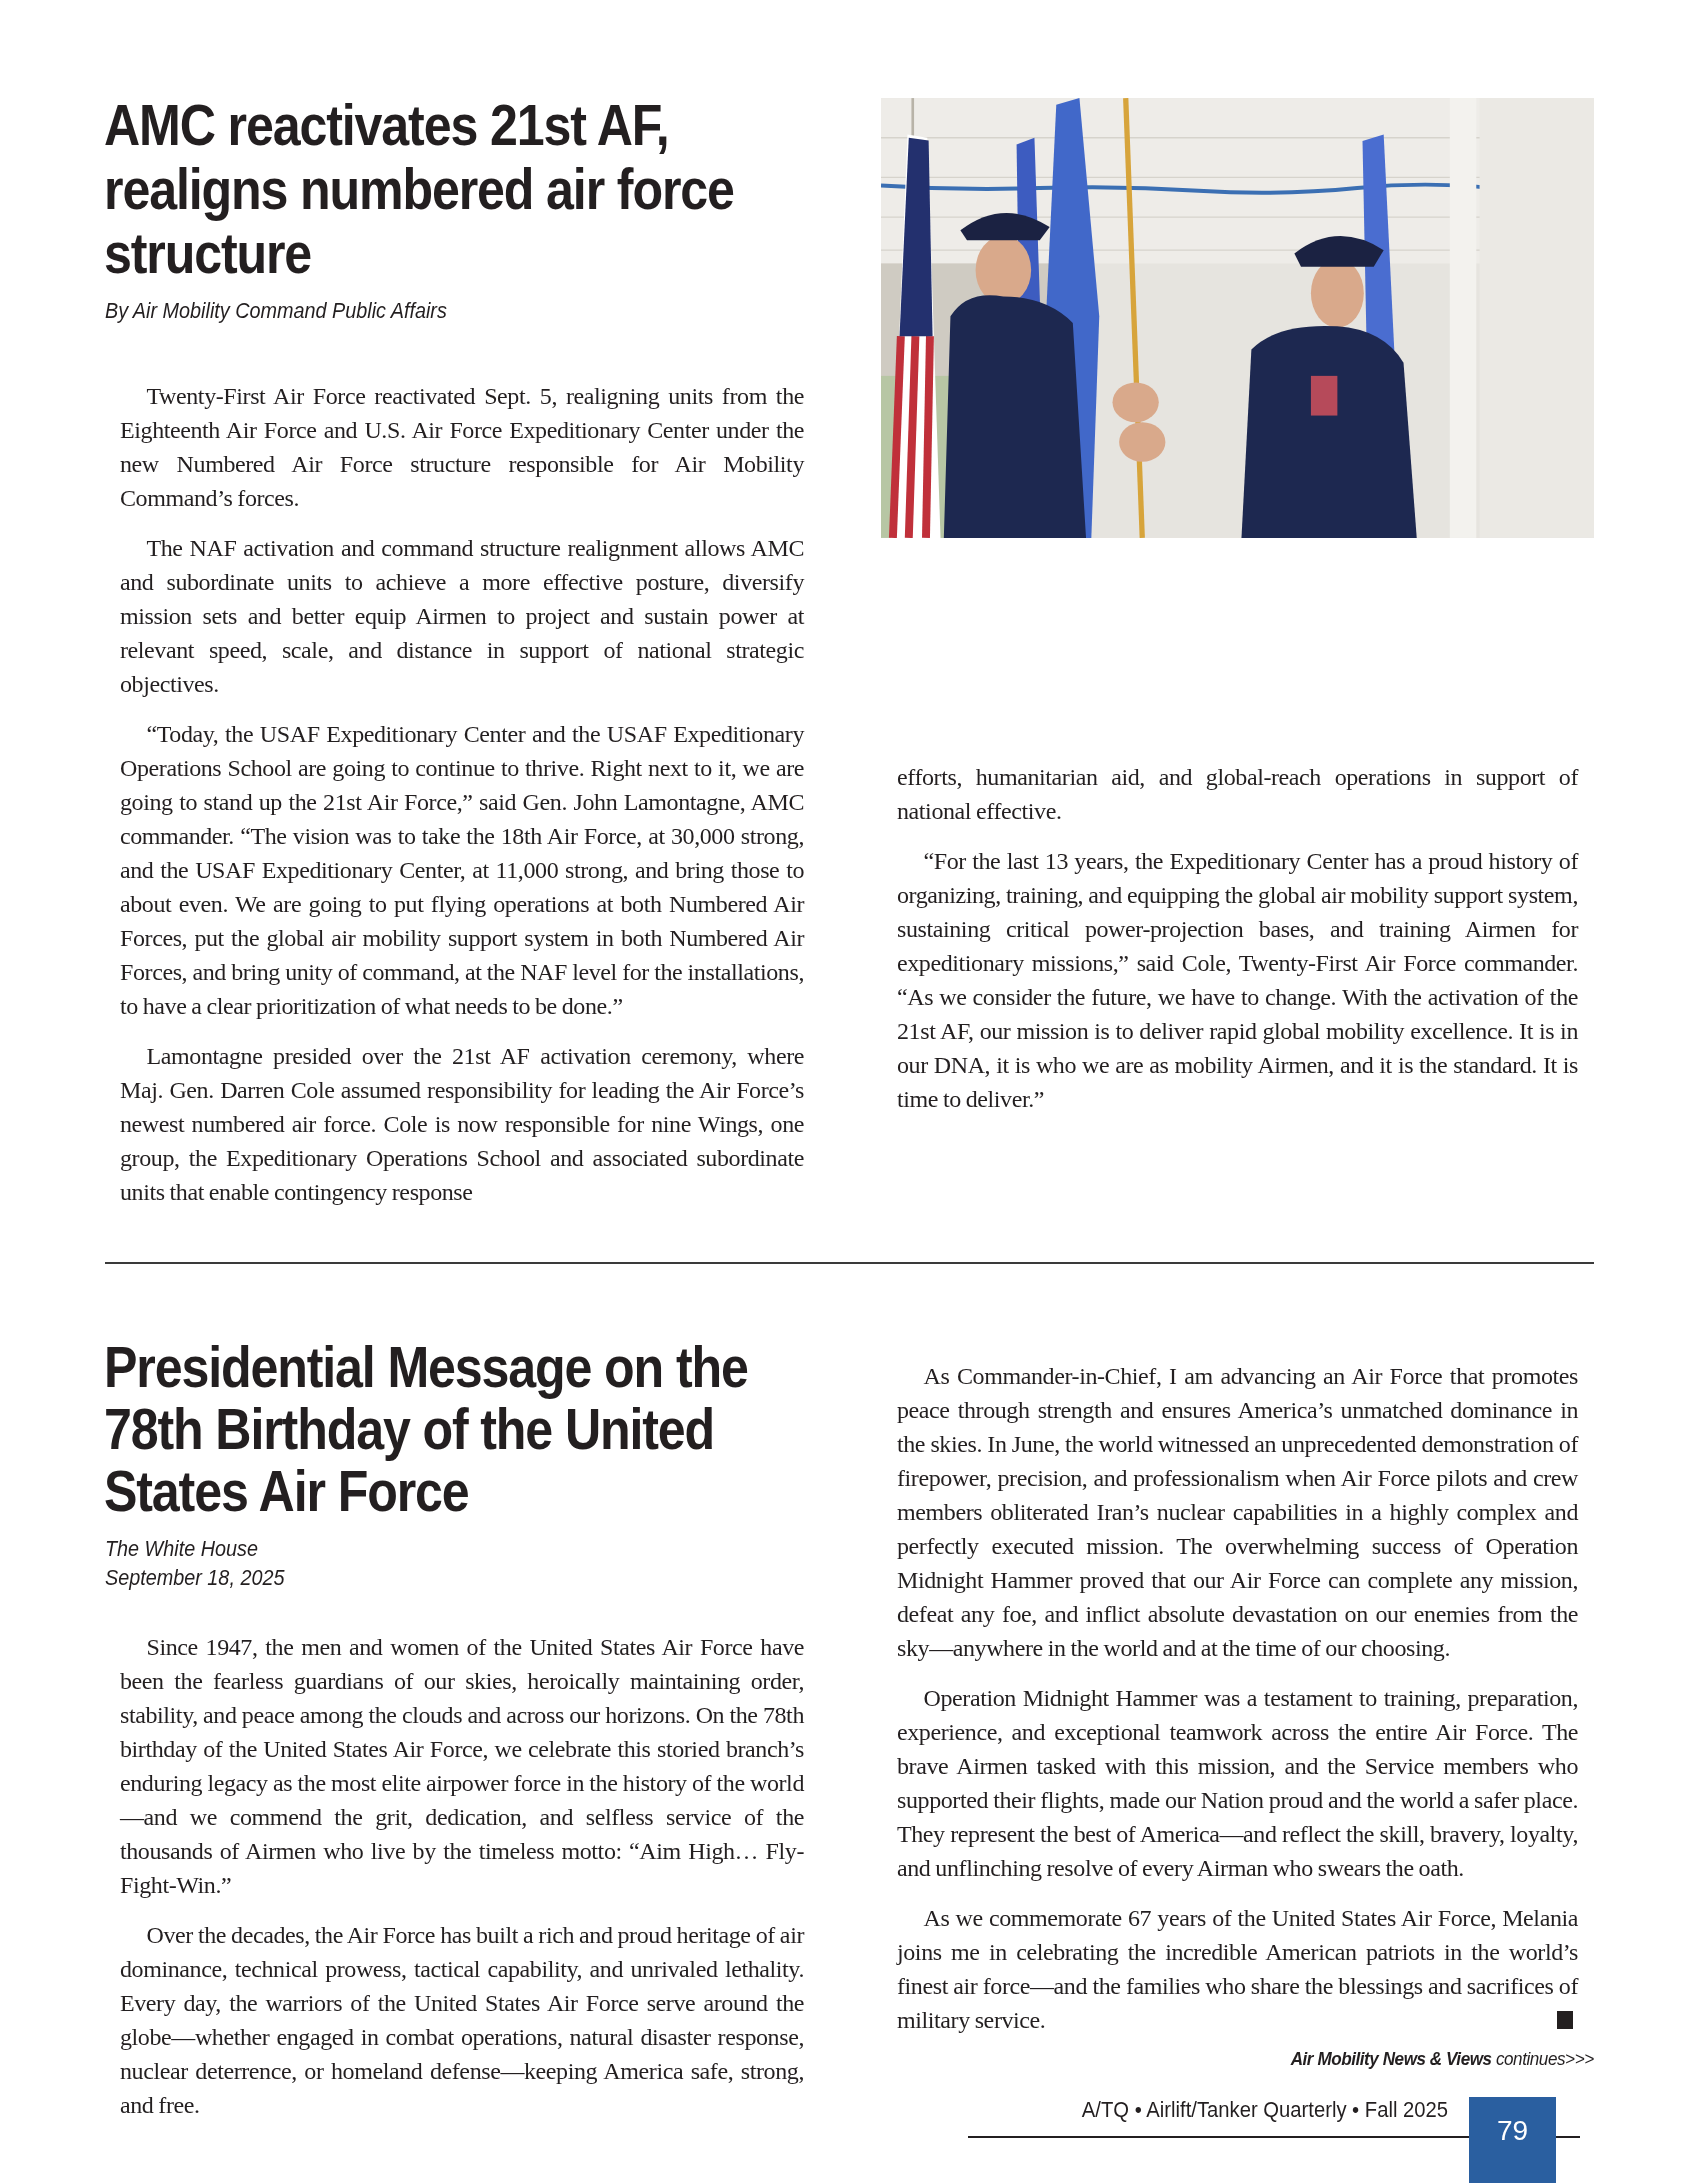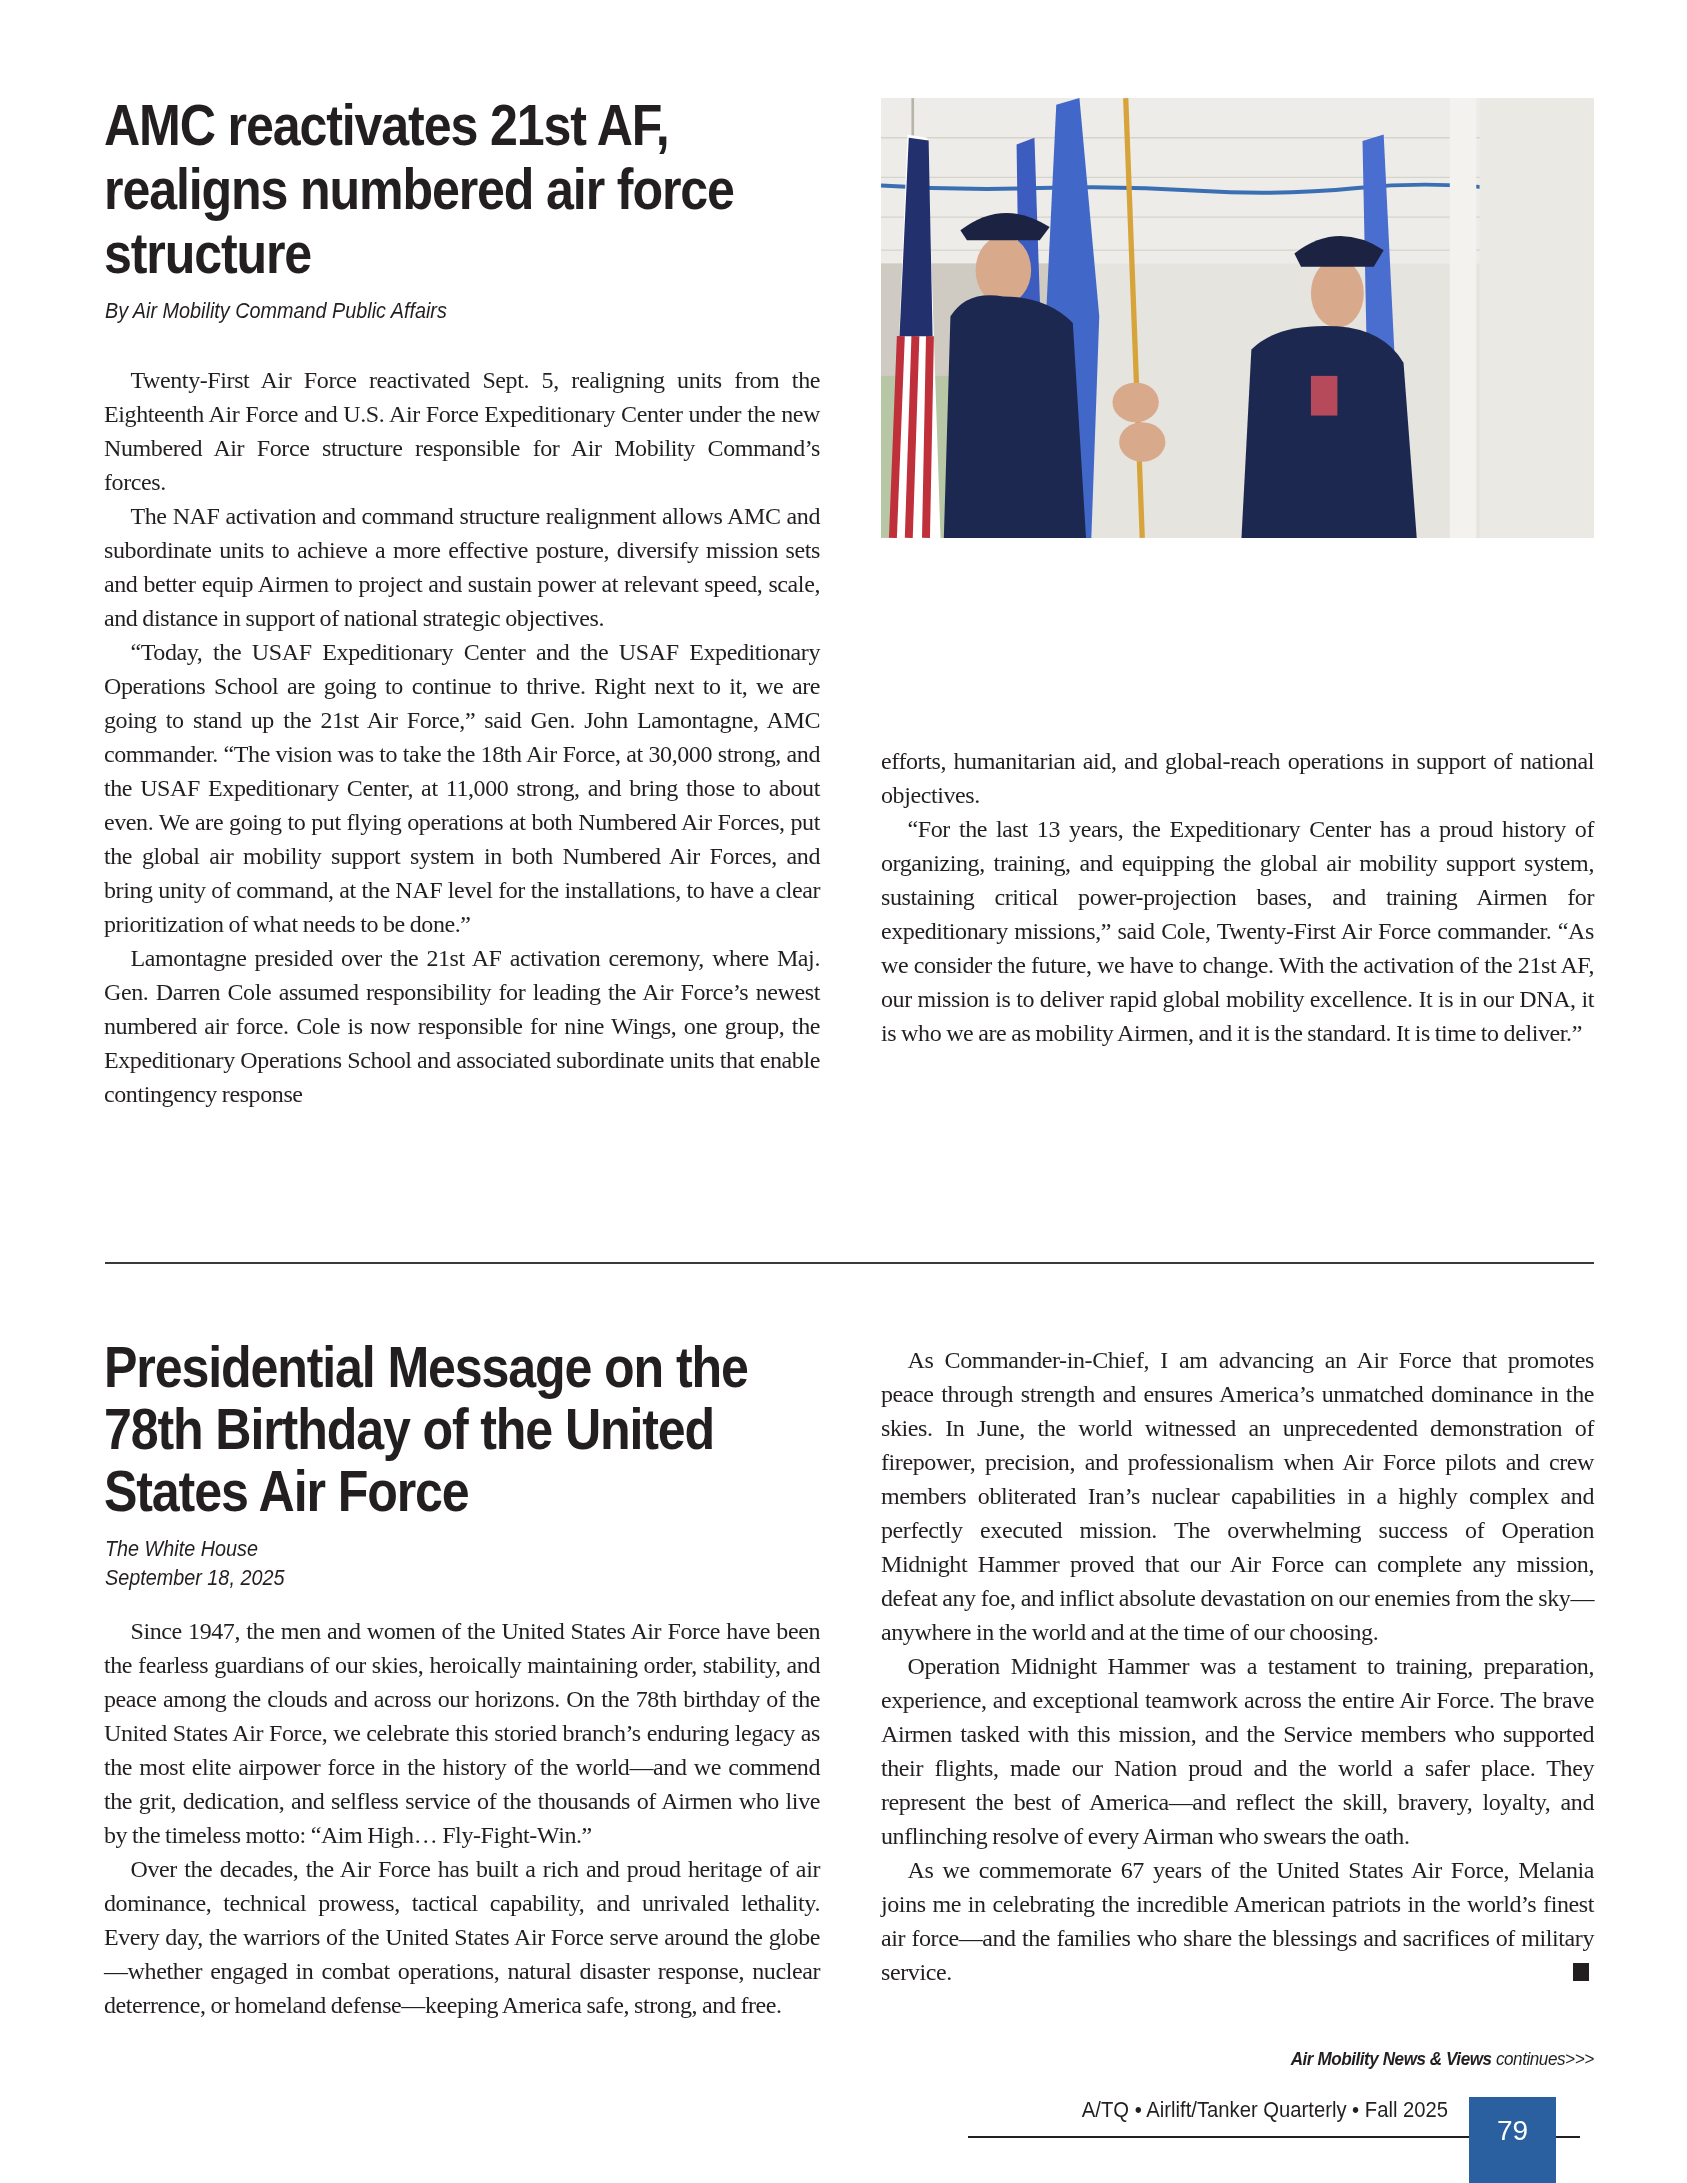--- a/index.html
+++ b/index.html
@@ -34,21 +34,21 @@
 
   .col {
     position: absolute;
     font-family: "Liberation Serif", serif;
     font-size: 24px;
     line-height: 34px;
     text-align: justify;
     color: #231f20;
     hyphens: manual;
   }
-  .col p { margin: 0; text-indent: 26.5px; letter-spacing: -0.4px; word-spacing: -0.7px; }
+  .col p { margin: 16px; text-indent: 26.5px; letter-spacing: -0.4px; word-spacing: -0.7px; }
   .col p.noindent { text-indent: 0; }
   .col1 { left: 98px; top: 363px; width: 716px; }
   .col2 { left: 875px; top: 744px; width: 713px; }
   .col3 { left: 98px; top: 1614px; width: 716px; }
   .col4 { left: 875px; top: 1343px; width: 713px; }
 
   .endmark {
     display: inline-block;
     width: 16px; height: 18px;
     background: #231f20;
@@ -190,21 +190,21 @@
 
       <line x1="370" y1="0" x2="395" y2="665" stroke="#d7a43b" stroke-width="8"></line>
 
       <ellipse cx="385" cy="460" rx="35" ry="30" fill="#d9a98b"></ellipse>
       <ellipse cx="395" cy="520" rx="35" ry="30" fill="#d9a98b"></ellipse>
     </svg>
   </div>
 
 
   <div class="col col2">
-    <p class="noindent">efforts, humanitarian aid, and global-reach operations in support of national objectives.</p>
+    <p class="noindent">efforts, humanitarian aid, and global-reach operations in support of national effective.</p>
     <p>“For the last 13 years, the Expeditionary Center has a proud history of organizing, training, and equipping the global air mobility support system, sustaining critical power-projection bases, and training Air­men for expeditionary missions,” said Cole, Twenty-First Air Force commander. “As we consider the future, we have to change. With the activation of the 21st AF, our mission is to deliver rapid global mobility excellence. It is in our DNA, it is who we are as mobility Airmen, and it is the standard. It is time to deliver.”</p>
   </div>
 
   <div class="separator"></div>
 
   <h1 class="headline h2">Presidential Message on the 78th Birthday of the United States Air Force</h1>
   <div class="byline byline2">
     <div>The White House</div>
     <div>September 18, 2025</div>
   </div>

